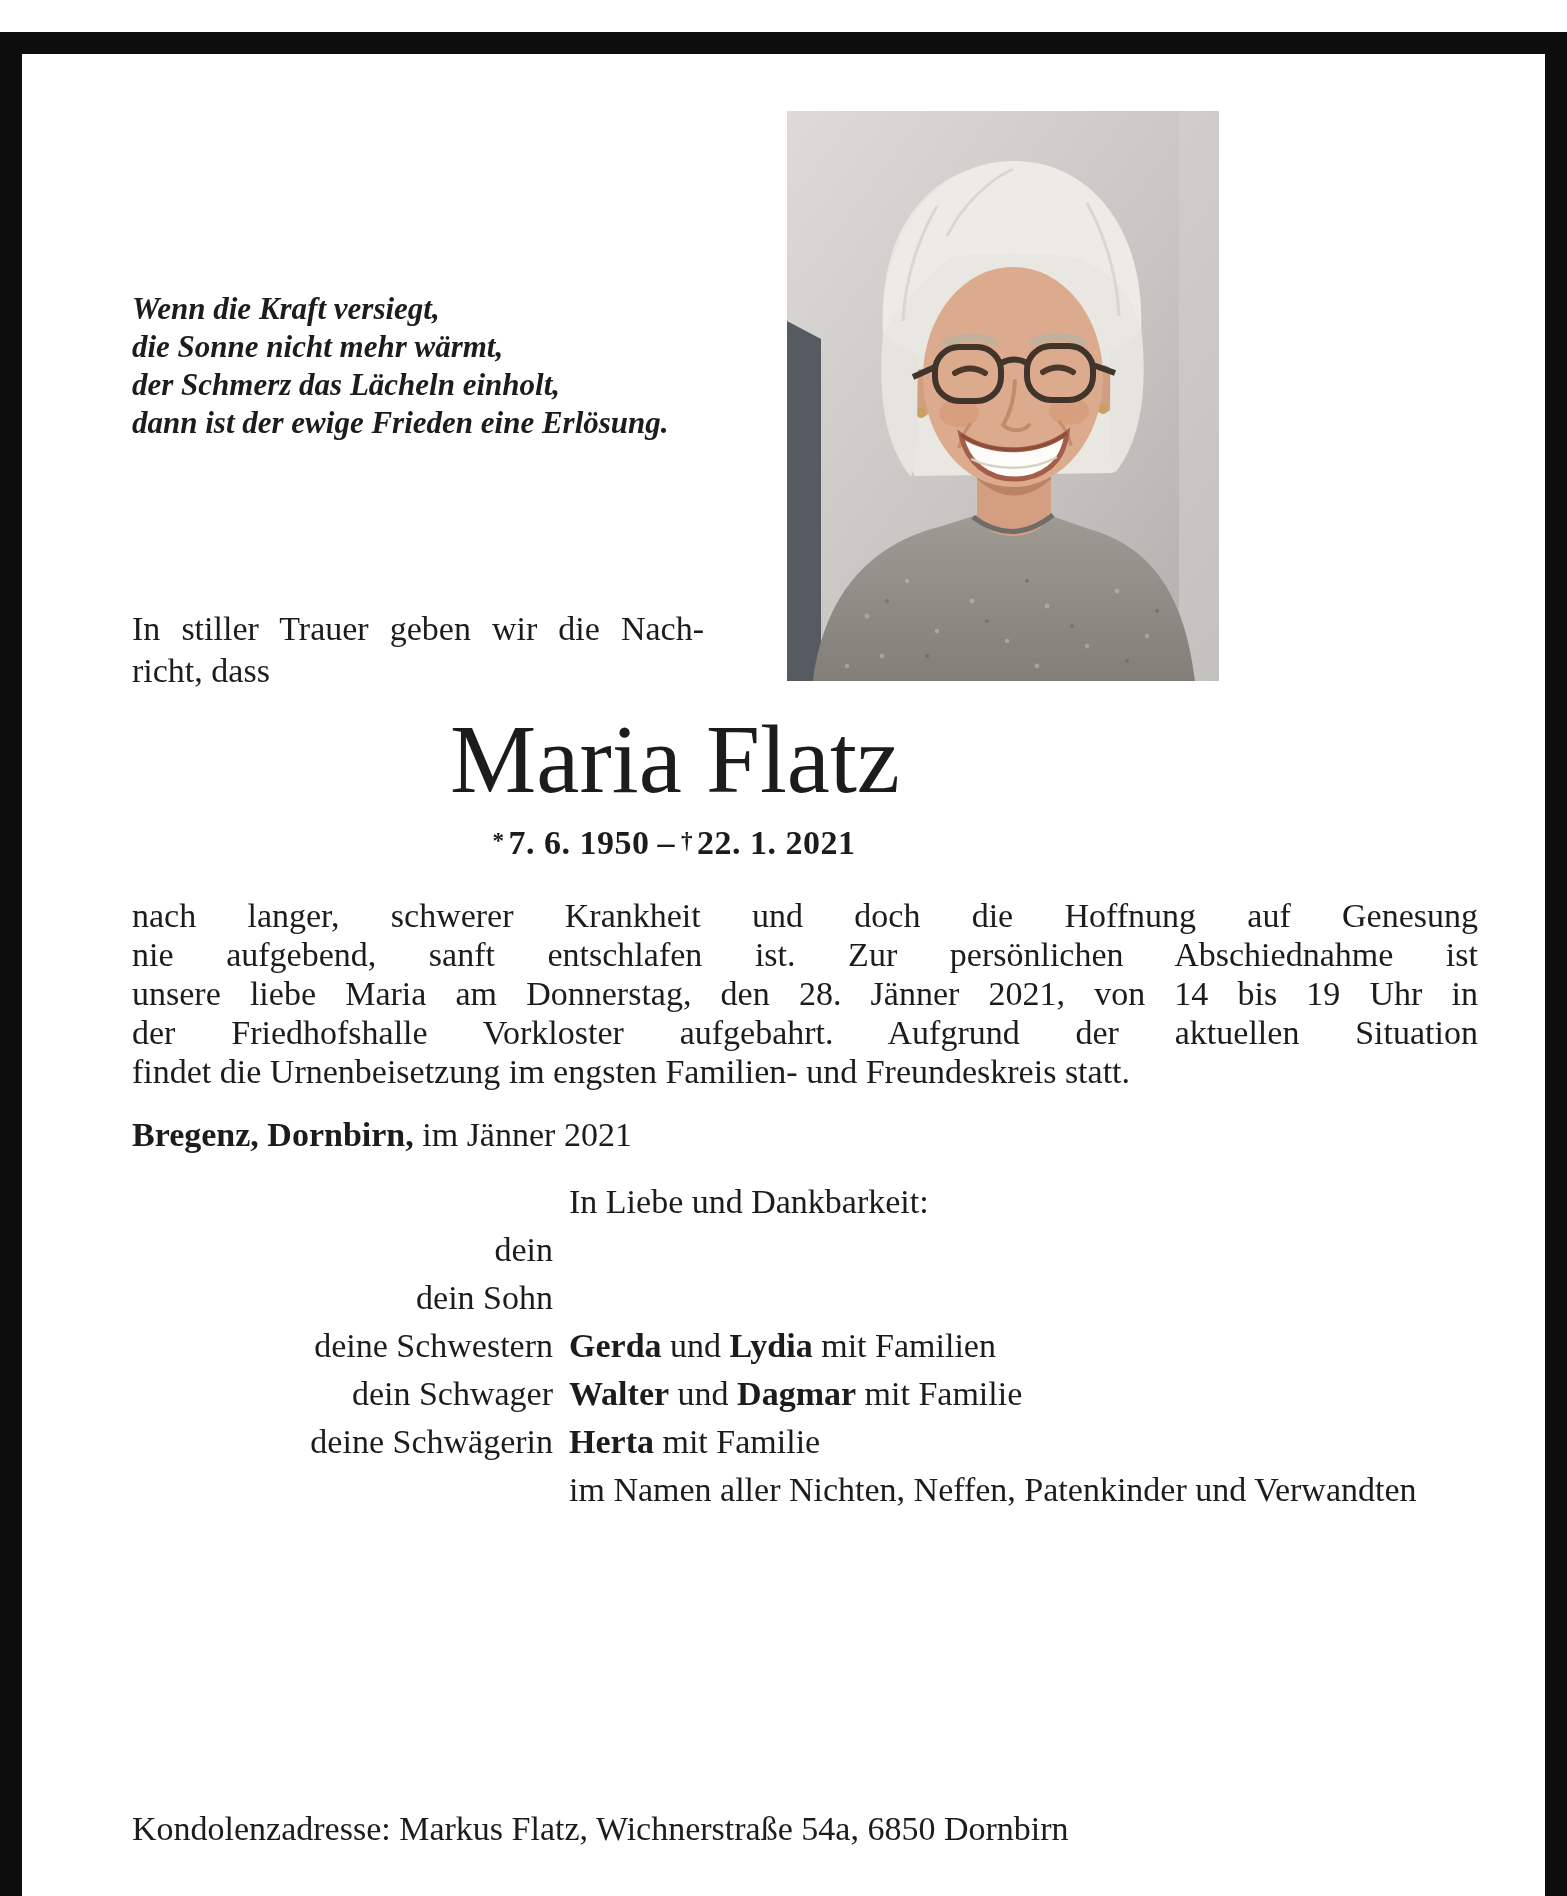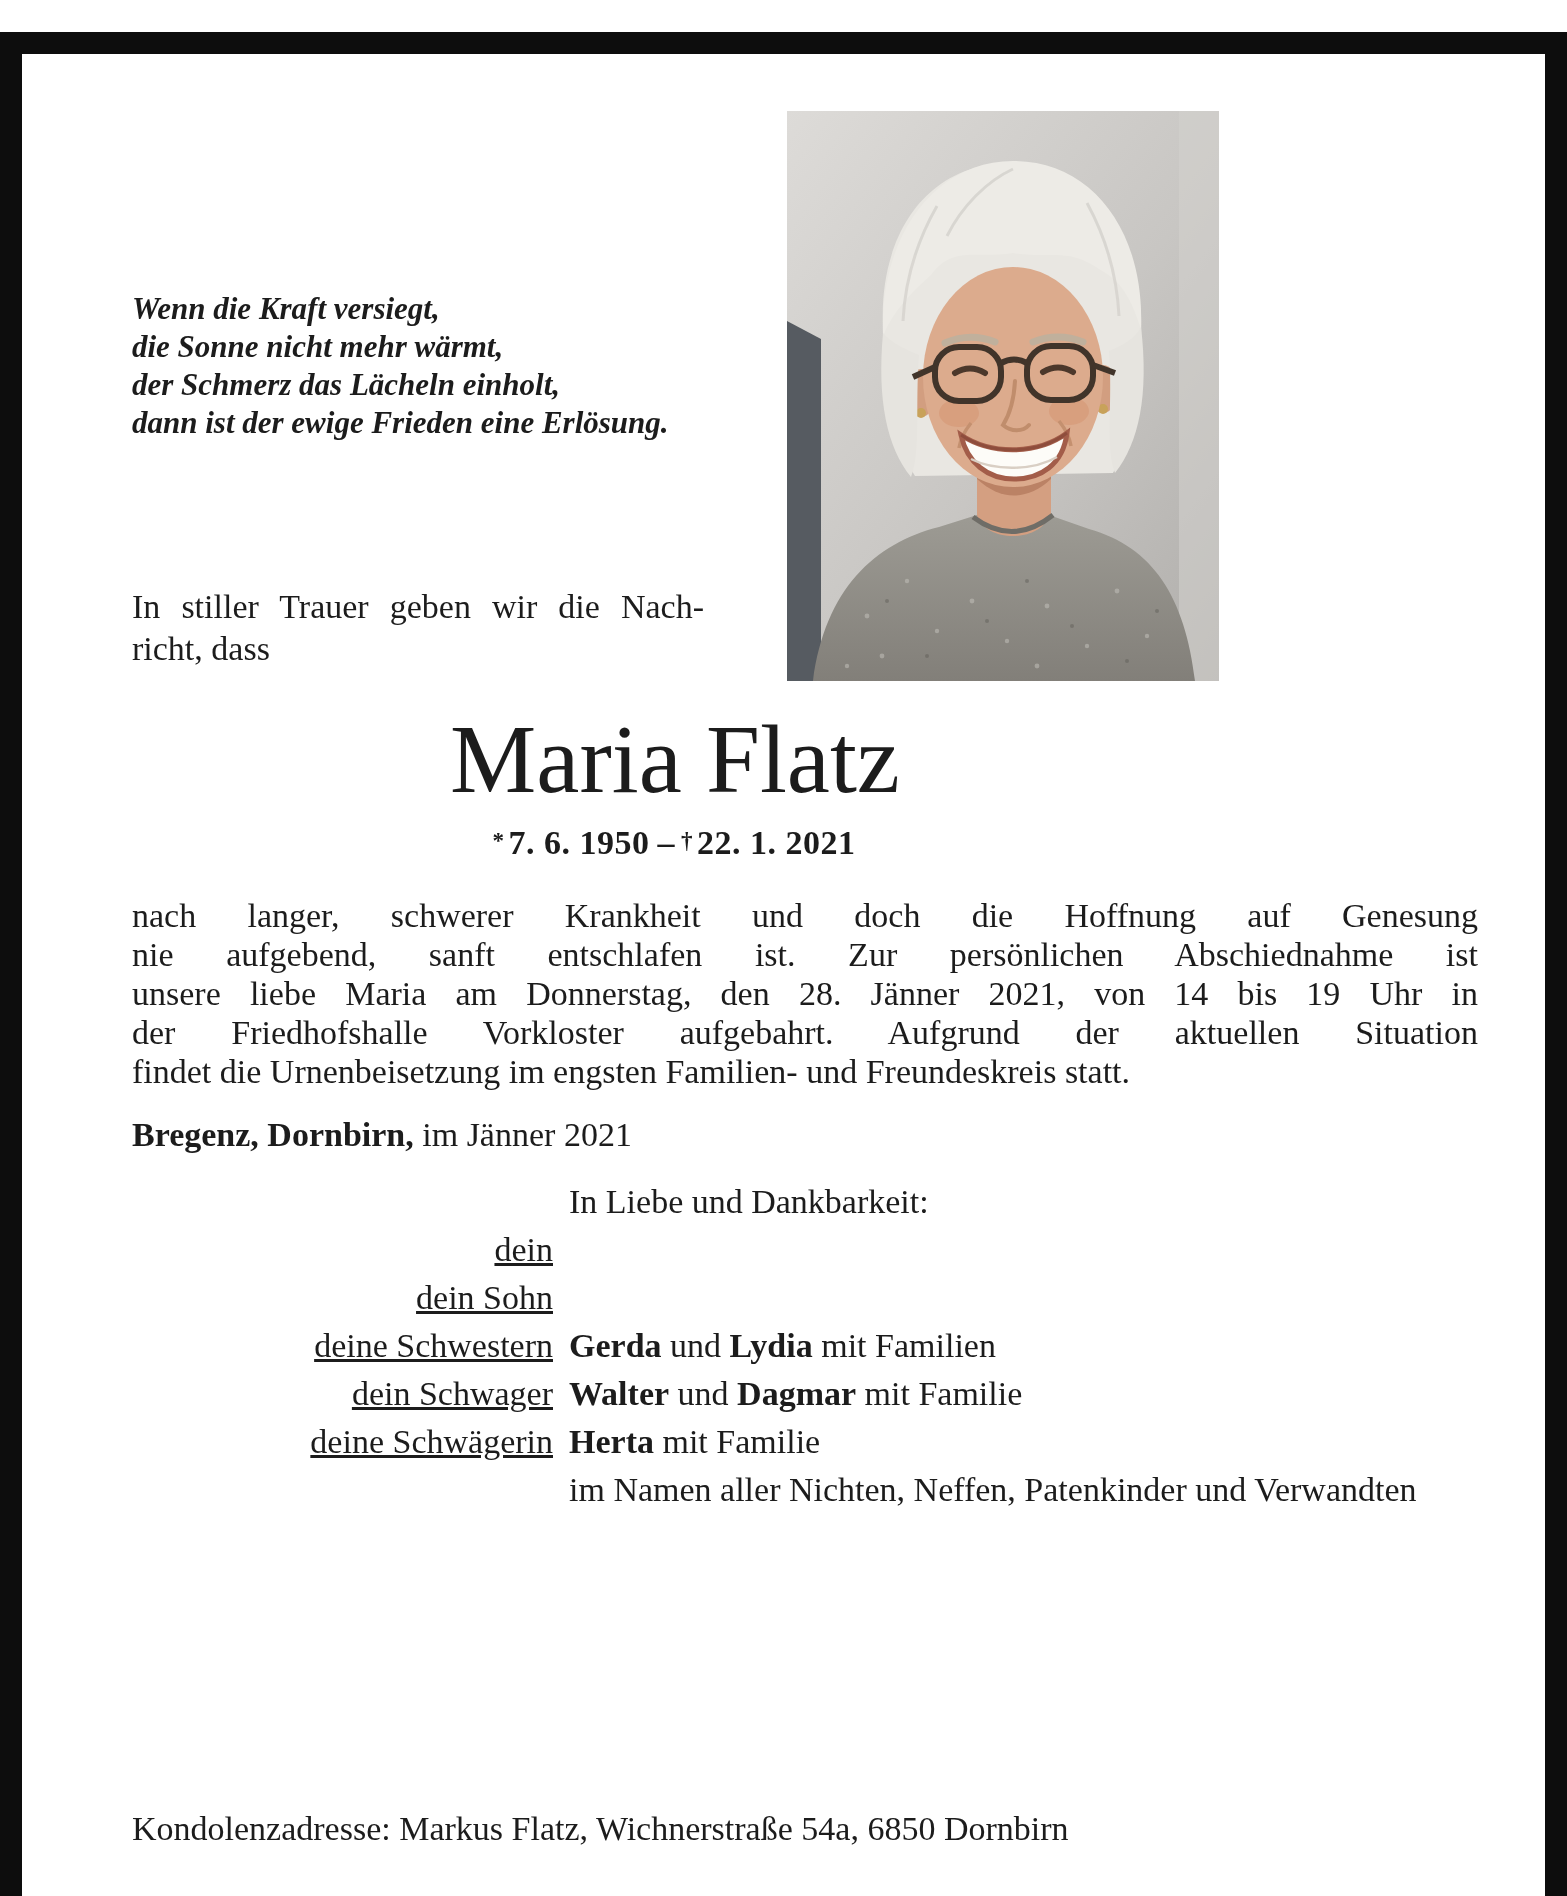--- a/index.html
+++ b/index.html
@@ -24,21 +24,21 @@
   }
   .photo svg { display: block; width: 100%; height: 100%; }
 
   .poem {
     position: absolute; left: 110px; top: 236px;
     font-style: italic; font-weight: bold;
     font-size: 31px; line-height: 38px;
   }
 
   .intro {
-    position: absolute; left: 110px; top: 532px;
+    position: absolute; left: 110px; top: 554px;
     width: 572px;
     font-size: 34px; line-height: 42px;
   }
   .just-line { text-align: justify; text-align-last: justify; }
 
   .name-block {
     position: absolute; left: 110px; top: 650px;
     width: 1086px; text-align: center;
   }
   .name { font-size: 97px; line-height: 112px; font-weight: normal; }
@@ -59,21 +59,21 @@
     position: absolute; left: 110px; top: 1062px;
     font-size: 34px;
   }
 
   .family-section {
     position: absolute; left: 110px; top: 1124px;
     width: 1346px; font-size: 34px;
   }
   .thanks { margin-left: 437px; line-height: 48px; }
   .family-row { display: flex; line-height: 48px; }
-  .family-label { width: 421px; text-align: right; flex: 0 0 auto; text-decoration: underline; }
+  .family-label { width: 421px; text-align: right; flex: 0 0 auto; }
   .family-names { flex: 1; margin-left: 16px; }
   .family-names b { font-weight: bold; }
 
   .kondolenz {
     position: absolute; left: 110px; top: 1756px;
     font-size: 34px;
   }
 </style>
 </head>
 <body>

